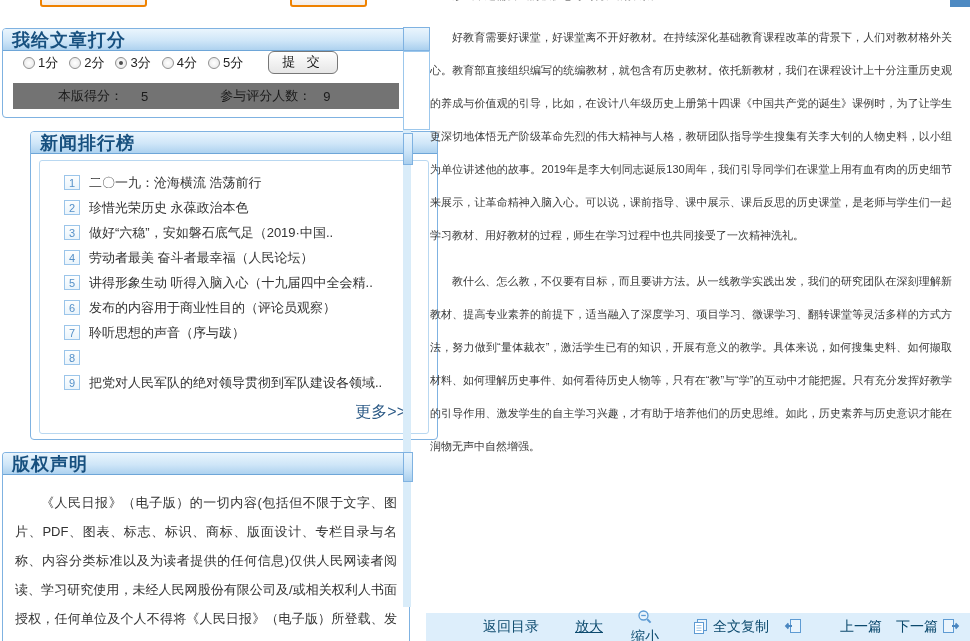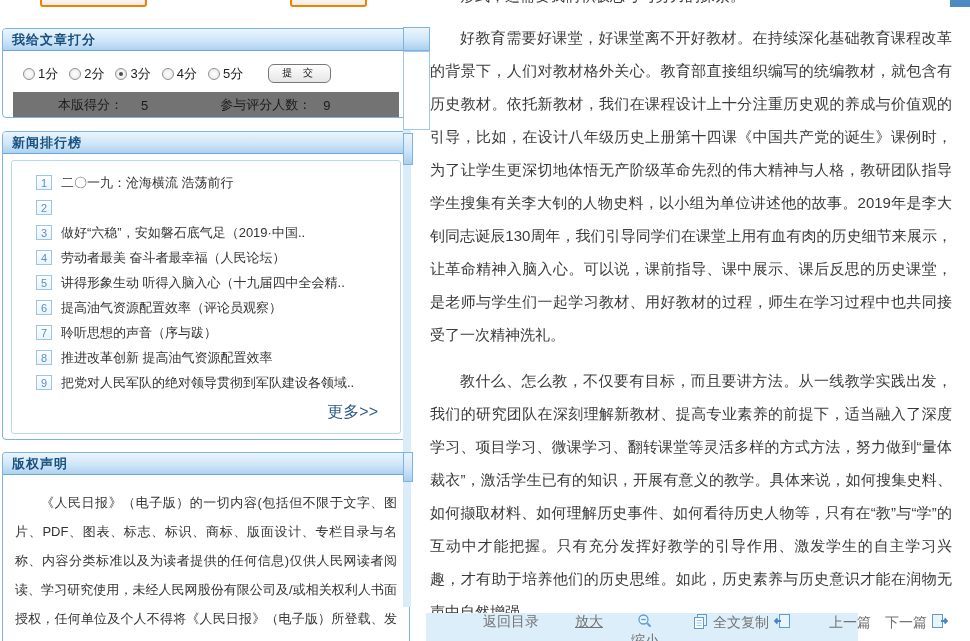--- a/index.html
+++ b/index.html
@@ -7,33 +7,33 @@
     font-family:"Liberation Sans","DejaVu Sans",sans-serif; }
 
   
   .top-btn { position:absolute; top:-9px; height:16px; border:2px solid #ef8200;
     border-radius:3px; background:linear-gradient(#fff,#f3ede8); }
   .top-right-bar { position:absolute; left:950px; top:0; width:20px; height:7px; background:#4e8ac2; }
 
   
   .panel { position:absolute; left:2px; width:408px; border:1px solid #7fb2e1;
     border-radius:4px; background:#fff; overflow:hidden; }
-  .panel-header { height:22px; line-height:22px; padding-left:9px; font-size:13px;
+  .panel-header { height:22px; line-height:22px; padding-left:9px; font-size:18px;
     font-weight:bold; color:#17507f; letter-spacing:1px;
     background:linear-gradient(#eaf5fd 0%,#cfe6f8 55%,#aed2ef 100%);
     border-bottom:1px solid #6ea6d8; }
 
   
-  .rate-row { display:flex; align-items:center; padding:13px 0 0 20px; font-size:13px; color:#222; }
+  .rate-row { display:flex; align-items:center; padding:0 0 0 20px; font-size:13px; color:#222; }
   .radio-opt { display:flex; align-items:center; margin-right:11px; cursor:pointer; }
   .radio-circle { width:12px; height:12px; border:1px solid #919191; border-radius:50%;
     background:radial-gradient(#fff,#e4e4e4); margin-right:3px; position:relative; }
   .radio-opt.checked .radio-circle::after { content:""; position:absolute; left:3px; top:3px;
     width:4px; height:4px; border-radius:50%; background:#4d4d4d; }
-  .submit-btn { margin-left:14px; padding:1px 13px 2px; font-size:10px; color:#111;
+  .submit-btn { margin-left:14px; padding:1px 13px 2px; font-size:13px; color:#111;
     border:1px solid #777; border-radius:6px; background:linear-gradient(#fefefe,#e6e6e6);
     letter-spacing:4px; }
   .score-row { margin:9px 10px 0 10px; height:26px; background:#737373; display:flex;
     align-items:center; font-size:13px; color:#1b1b1b; }
   .score-label { margin-left:45px; }
   .score-val { margin-left:18px; }
   .raters-label { margin-left:72px; }
   .raters-val { margin-left:12px; }
 
   
@@ -51,27 +51,27 @@
     text-indent:2em; text-align:justify; }
 
   
   .gutter-strip { position:absolute; left:403px; top:50px; width:8px; height:557px; background:#d9ecf9; }
   .mini-grad { position:absolute; border:1px solid #7fb2e1;
     background:linear-gradient(#eaf5fd 0%,#cfe6f8 55%,#a9cfee 100%); }
   .mini-white { position:absolute; border:1px solid #9cc7ec; background:#fff; }
 
   
   .article { position:absolute; left:430px; top:0; width:522px; height:613px; overflow:hidden; }
-  .article p { font-size:15px; color:#3a3a3a; line-height:33px; text-align:justify;
+  .article p { font-size:11px; color:#3a3a3a; line-height:33px; text-align:justify;
     text-indent:2em; margin-bottom:13px; }
   .article p.clipped { margin-top:-21px; margin-bottom:9px; }
 
   
-  .toolbar { position:absolute; left:426px; top:613px; width:432px; height:28px;
-    background:#ddeefb; display:flex; align-items:flex-start; font-size:14px; color:#737373; }
+  .toolbar { position:absolute; left:426px; top:613px; width:544px; height:28px;
+    background:#ddeefb; display:flex; align-items:center; font-size:14px; color:#0c4a6e; }
   .tool-item { display:flex; align-items:center; cursor:pointer; white-space:nowrap; }
   .tool-item svg { margin:0 4px; }
   .t-back { margin-left:57px; }
   .t-zin  { margin-left:36px;text-decoration:underline; }
   .t-zout { margin-left:28px;flex-direction:column; }
   .t-copy { margin-left:30px; }
   .t-prev { margin-left:auto;gap:34px; }
   .t-next { margin-left:14px; margin-right:6px; }
 </style>
 </head>
@@ -107,53 +107,53 @@
     <button class="submit-btn">提 交</button>
   </div>
   <div class="score-row">
     <span class="score-label">本版得分：</span>
     <span class="score-val">5</span>
     <span class="raters-label">参与评分人数：</span>
     <span class="raters-val">9</span>
   </div>
 </div>
 
-<div class="panel" style="top:131px; height:309px;">
+<div class="panel" style="top:131px; height:309px;margin-left:28px;">
   <div class="panel-header">新闻排行榜</div>
   <div class="rank-box">
     <div class="rank-row">
       <span class="rank-num">1</span>
       <span>二〇一九：沧海横流 浩荡前行</span>
     </div>
     <div class="rank-row">
       <span class="rank-num">2</span>
+      <span>珍惜光荣历史 永葆政治本色</span>
     </div>
     <div class="rank-row">
       <span class="rank-num">3</span>
       <span>做好“六稳”，安如磐石底气足（2019·中国..</span>
     </div>
     <div class="rank-row">
       <span class="rank-num">4</span>
       <span>劳动者最美 奋斗者最幸福（人民论坛）</span>
     </div>
     <div class="rank-row">
       <span class="rank-num">5</span>
       <span>讲得形象生动 听得入脑入心（十九届四中全会精..</span>
     </div>
     <div class="rank-row">
       <span class="rank-num">6</span>
-      <span>提高油气资源配置效率（评论员观察）</span>
+      <span>发布的内容用于商业性目的（评论员观察）</span>
     </div>
     <div class="rank-row">
       <span class="rank-num">7</span>
       <span>聆听思想的声音（序与跋）</span>
     </div>
     <div class="rank-row">
       <span class="rank-num">8</span>
-      <span>推进改革创新 提高油气资源配置效率</span>
     </div>
     <div class="rank-row">
       <span class="rank-num">9</span>
       <span>把党对人民军队的绝对领导贯彻到军队建设各领域..</span>
     </div>
     <div class="more-link">更多&gt;&gt;</div>
   </div>
 </div>
 
 <div class="panel" style="top:452px; height:200px; border-bottom:none; border-radius:4px 4px 0 0;">

